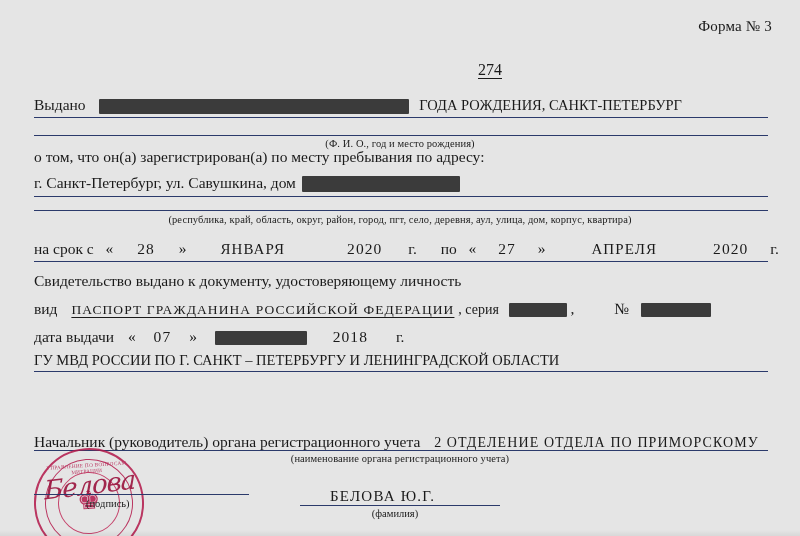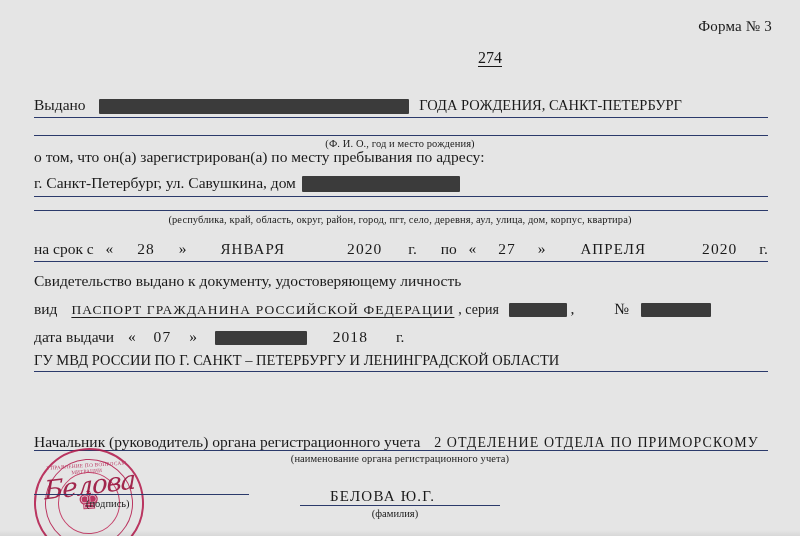--- a/index.html
+++ b/index.html
@@ -46,21 +46,21 @@
     text-align: center;
   }
   .title-main {
     font-size: 20px;
     letter-spacing: 3px;
     display: inline-block;
     position: relative;
   }
   .cert-number {
     position: absolute;
-    top: 49px;
+    top: 61px;
     left: 478px;
     font-size: 16px;
     text-decoration: underline;
     text-underline-offset: 3px;
   }
   .title-sub {
     font-size: 15.5px;
     margin-top: 5px;
     letter-spacing: 0.2px;
   }
@@ -217,21 +217,21 @@
     <span style="margin-left:8px;">«</span>
     <span class="sp" style="margin:0 20px;">28</span>
     <span>»</span>
     <span class="sp" style="margin-left:30px;font-size:15px;">ЯНВАРЯ</span>
     <span class="sp" style="margin-left:58px;">2020</span>
     <span style="margin-left:22px;">г.</span>
     <span style="margin-left:20px;">по</span>
     <span style="margin-left:8px;">«</span>
     <span class="sp" style="margin:0 18px;text-align:right;">27</span>
     <span>»</span>
-    <span class="sp" style="margin-left:31px;font-size:15px;">АПРЕЛЯ</span>
+    <span class="sp" style="margin-left:42px;font-size:15px;">АПРЕЛЯ</span>
     <span class="sp" style="margin-left:52px;">2020</span>
     <span style="margin-left:18px;">г.</span>
   </div>
   <div class="line" style="left:34px;right:32px;top:261px;"></div>
 
   <div class="row" style="top:300px;">
     <span>вид</span>
     <span class="uline sp" style="margin-left:10px;font-size:13.5px;">ПАСПОРТ ГРАЖДАНИНА РОССИЙСКОЙ ФЕДЕРАЦИИ</span>
     <span style="font-size:14px;">, серия</span>
     <span class="redact" style="width:58px;height:14px;margin-left:6px;"></span>

